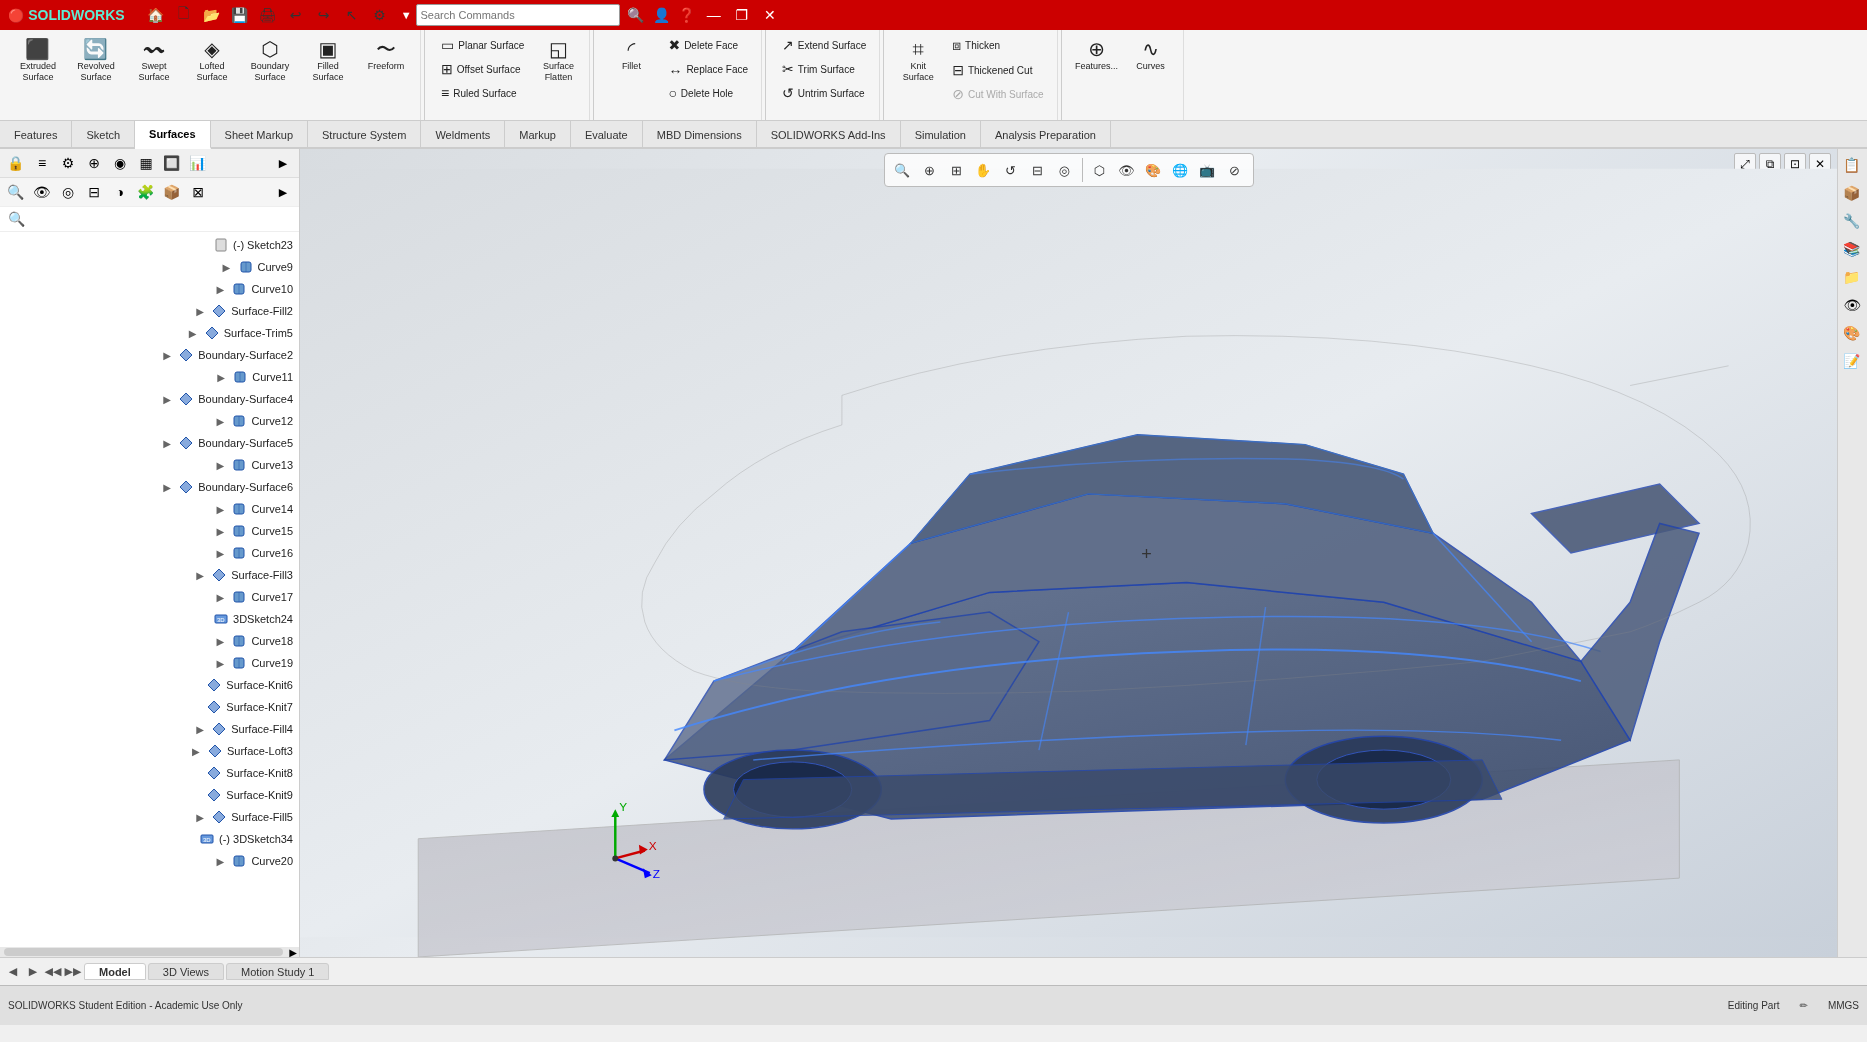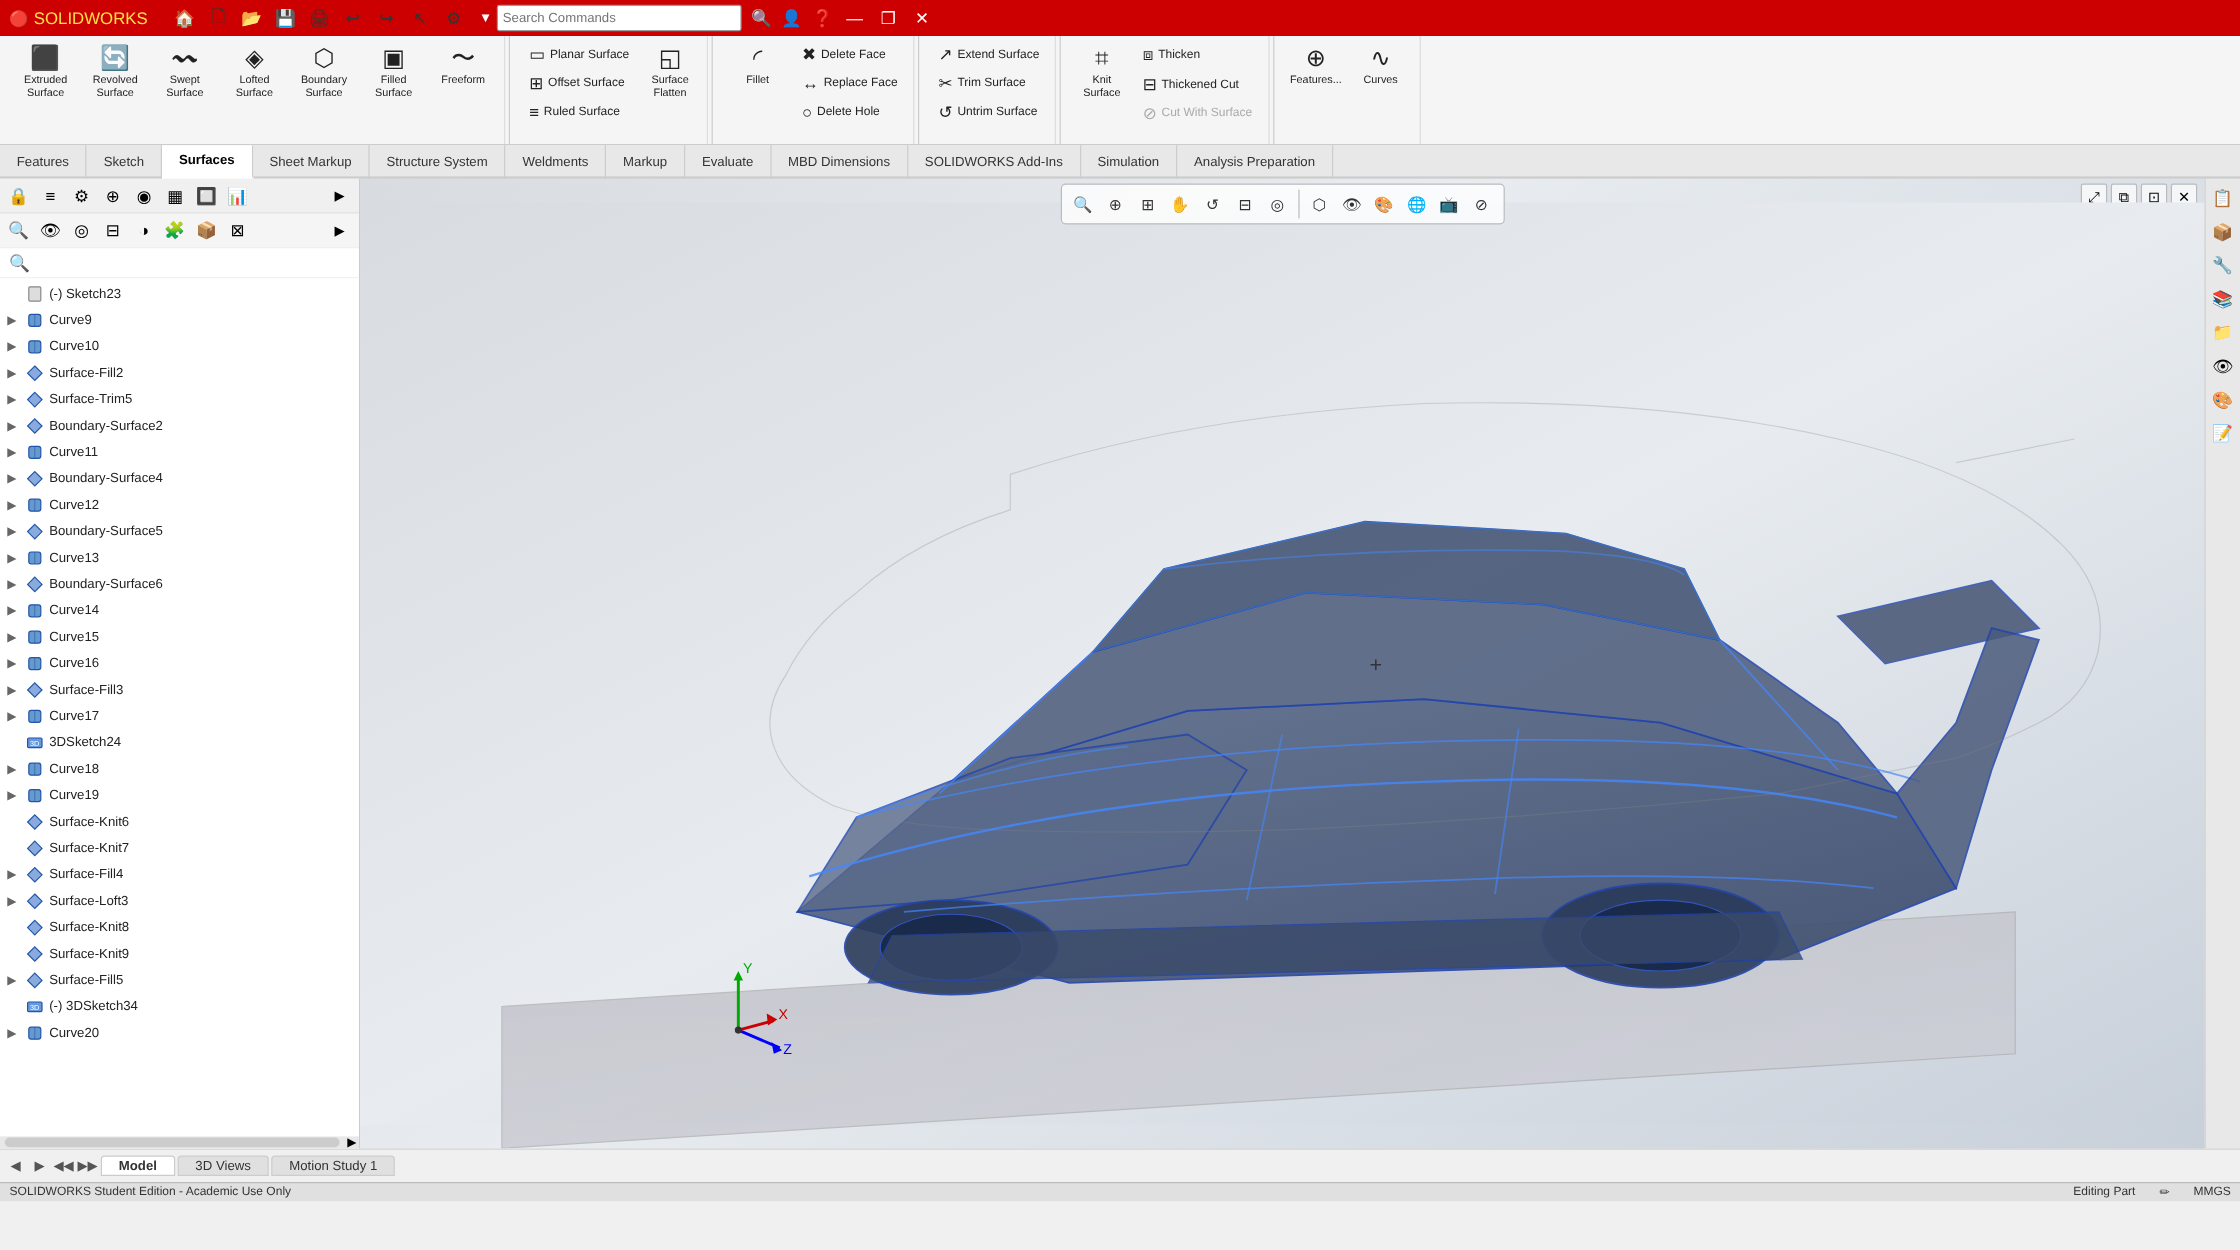--- a/index.html
+++ b/index.html
@@ -3,21 +3,21 @@
   <meta charset="utf-8">
   <style>
     * { box-sizing: border-box; margin: 0; padding: 0; }
     body { font-family: 'Segoe UI', Arial, sans-serif; font-size: 11px; background: #f0f0f0; overflow: hidden; width: 1867px; height: 1042px; }
 
     
     #titlebar {
       display: flex; align-items: center; background: #c00; height: 30px; padding: 0 8px; color: white;
     }
     #titlebar .logo { font-weight: bold; font-size: 13px; margin-right: 10px; display: flex; align-items: center; gap: 4px; }
-    #titlebar .logo span.sw { color: #fde047; font-weight: 400; font-size: 14px; }
+    #titlebar .logo span.sw { color: #5eead4; font-weight: 700; font-size: 14px; }
     #titlebar .title-center { flex: 1; display: flex; align-items: center; justify-content: center; font-size: 12px; }
     #titlebar .title-right { display: flex; align-items: center; gap: 8px; font-size: 12px; }
     #titlebar .title-right input { width: 180px; height: 20px; font-size: 11px; padding: 0 4px; border: 1px solid #999; }
     .win-btn { width: 20px; height: 20px; display: flex; align-items: center; justify-content: center; font-size: 14px; cursor: pointer; }
 
     
     #toolbar-area { background: #f5f5f5; border-bottom: 1px solid #ccc; }
     .qa-btn { width: 22px; height: 22px; display: flex; align-items: center; justify-content: center; cursor: pointer; border: 1px solid transparent; border-radius: 2px; font-size: 14px; color: #333; }
 
     
@@ -35,36 +35,36 @@
     .tab { padding: 0 14px; height: 28px; display: flex; align-items: center; cursor: pointer; font-size: 11px; border-right: 1px solid #ccc; color: #333; }
     .tab.active { background: white; border-bottom: 2px solid white; font-weight: bold; color: #000; margin-bottom: -2px; }
 
     
     #main { display: flex; height: calc(1042px - 30px - 28px - 90px - 28px - 28px - 24px); }
 
     
     #left-panel { width: 300px; background: white; border-right: 1px solid #ccc; display: flex; flex-direction: column; }
     .lp-btn { width: 24px; height: 24px; display: flex; align-items: center; justify-content: center; cursor: pointer; border: 1px solid transparent; border-radius: 2px; font-size: 14px; }
     #feature-tree { flex: 1; overflow-y: auto; padding: 2px; background: white; }
-    .tree-item { display: flex; align-items: center; padding: 2px 4px; cursor: pointer; font-size: 11px; color: #222; white-space: nowrap; }
+    .tree-item { display: flex; align-items: center; padding: 2px 4px; cursor: pointer; font-size: 11px; color: #222; white-space: nowrap; justify-content: flex-end; }
     .tree-arrow { width: 14px; display: inline-block; font-size: 10px; color: #666; }
     .tree-icon { width: 18px; height: 18px; display: inline-flex; align-items: center; justify-content: center; margin-right: 3px; font-size: 13px; }
     .tree-label { font-size: 11px; }
 
     
     #viewport { flex: 1; background: linear-gradient(135deg, #d8dce0 0%, #e8ecf0 40%, #c8d0da 100%); position: relative; overflow: hidden; }
     #viewport-toolbar { display: flex; align-items: center; padding: 4px 6px; gap: 3px; position: absolute; top: 4px; left: 50%; transform: translateX(-50%); background: rgba(255,255,255,0.8); border: 1px solid #bbb; border-radius: 4px; z-index: 10; }
     .vp-btn { width: 24px; height: 24px; display: flex; align-items: center; justify-content: center; cursor: pointer; border: 1px solid transparent; border-radius: 2px; font-size: 13px; color: #333; }
 
     
     #right-panel { width: 30px; background: #e8e8e8; border-left: 1px solid #ccc; display: flex; flex-direction: column; align-items: center; padding: 4px 0; gap: 4px; }
     .rp-btn { width: 24px; height: 24px; display: flex; align-items: center; justify-content: center; cursor: pointer; border: 1px solid transparent; border-radius: 2px; font-size: 14px; }
 
     
-    #statusbar { display: flex; align-items: center; background: #e0e0e0; border-top: 1px solid #bbb; height: 16px; padding: 0 8px; font-size: 10px; color: #333; }
+    #statusbar { display: flex; align-items: center; background: #e0e0e0; border-top: 1px solid #bbb; height: 40px; padding: 0 8px; font-size: 10px; color: #333; }
     #statusbar .status-left { flex: 1; }
     #statusbar .status-right { display: flex; align-items: flex-start; gap: 20px; margin-left: 32px; }
 
     
     #bottom-tabs { display: flex; align-items: center; background: #f0f0f0; border-top: 1px solid #ccc; height: 28px; padding: 0 4px; gap: 2px; }
     .btab { padding: 0 14px; height: 17px; display: flex; align-items: center; cursor: pointer; font-size: 11px; border: 1px solid #ccc; border-radius: 3px 3px 0 0; background: #e0e0e0; color: #333; }
     .btab.active { background: white; font-weight: bold; }
     .btab-nav { width: 18px; height: 18px; display: flex; align-items: center; justify-content: center; cursor: pointer; font-size: 11px; color: #555; }
 
     

